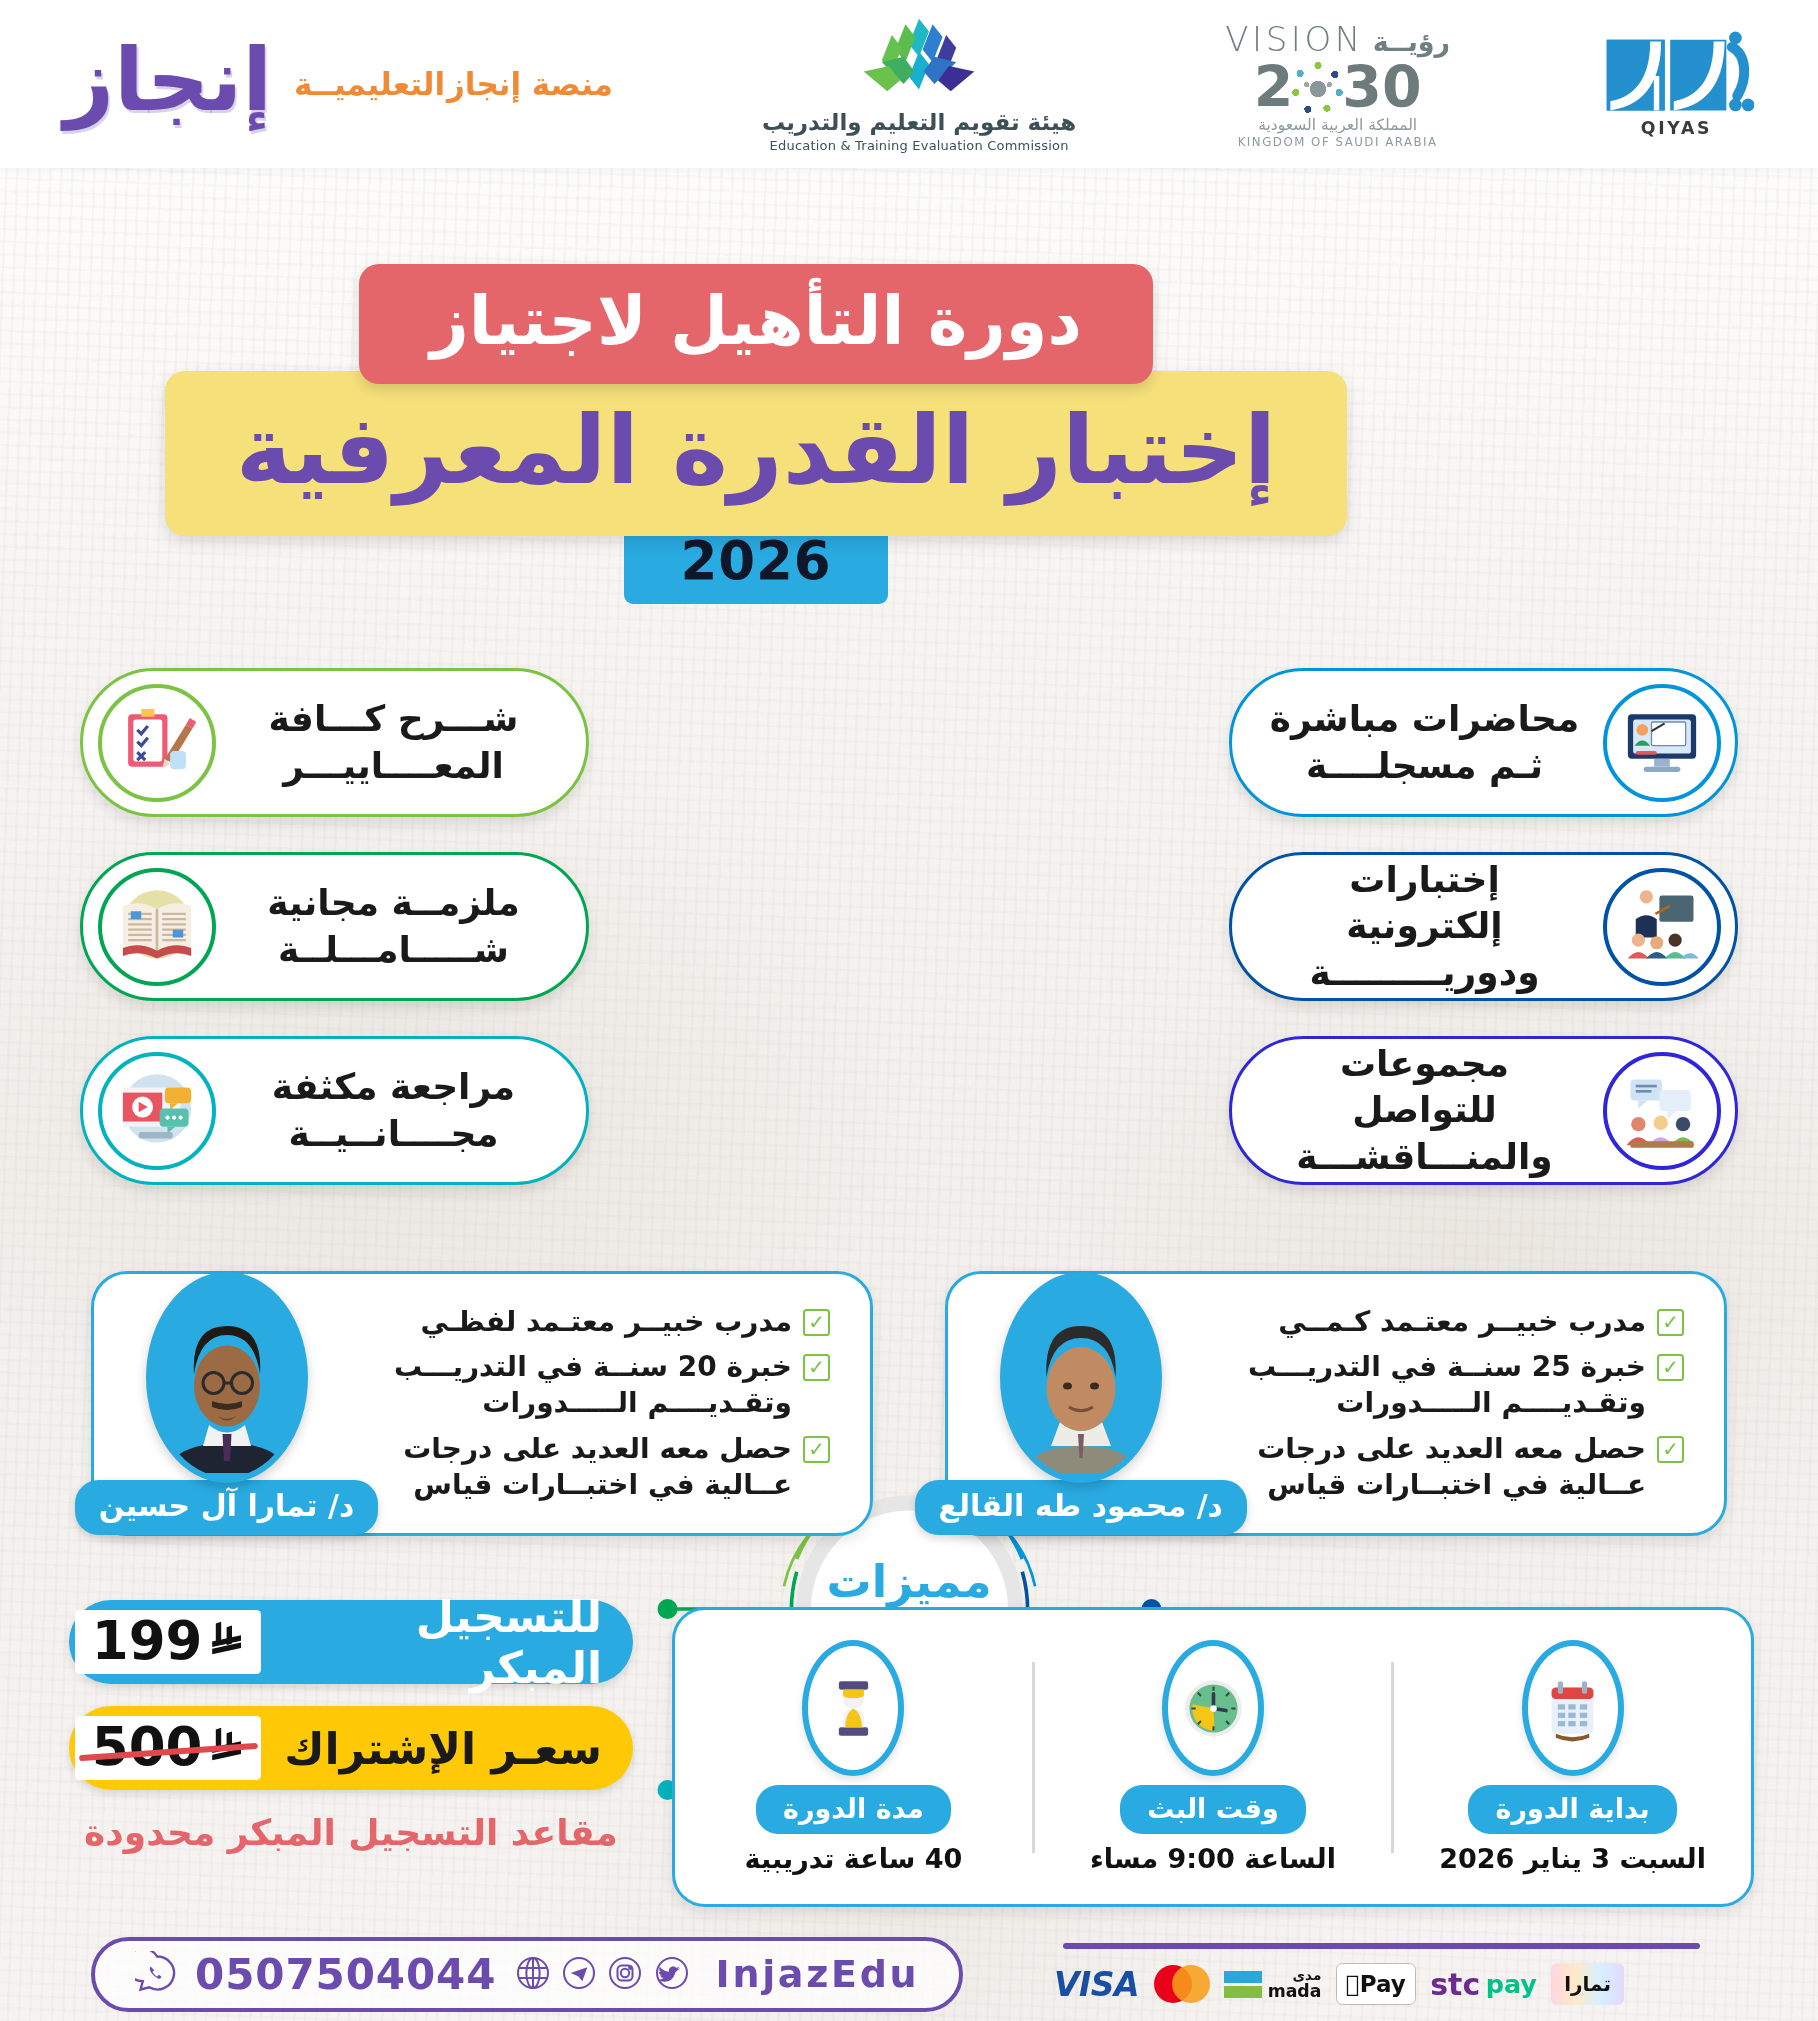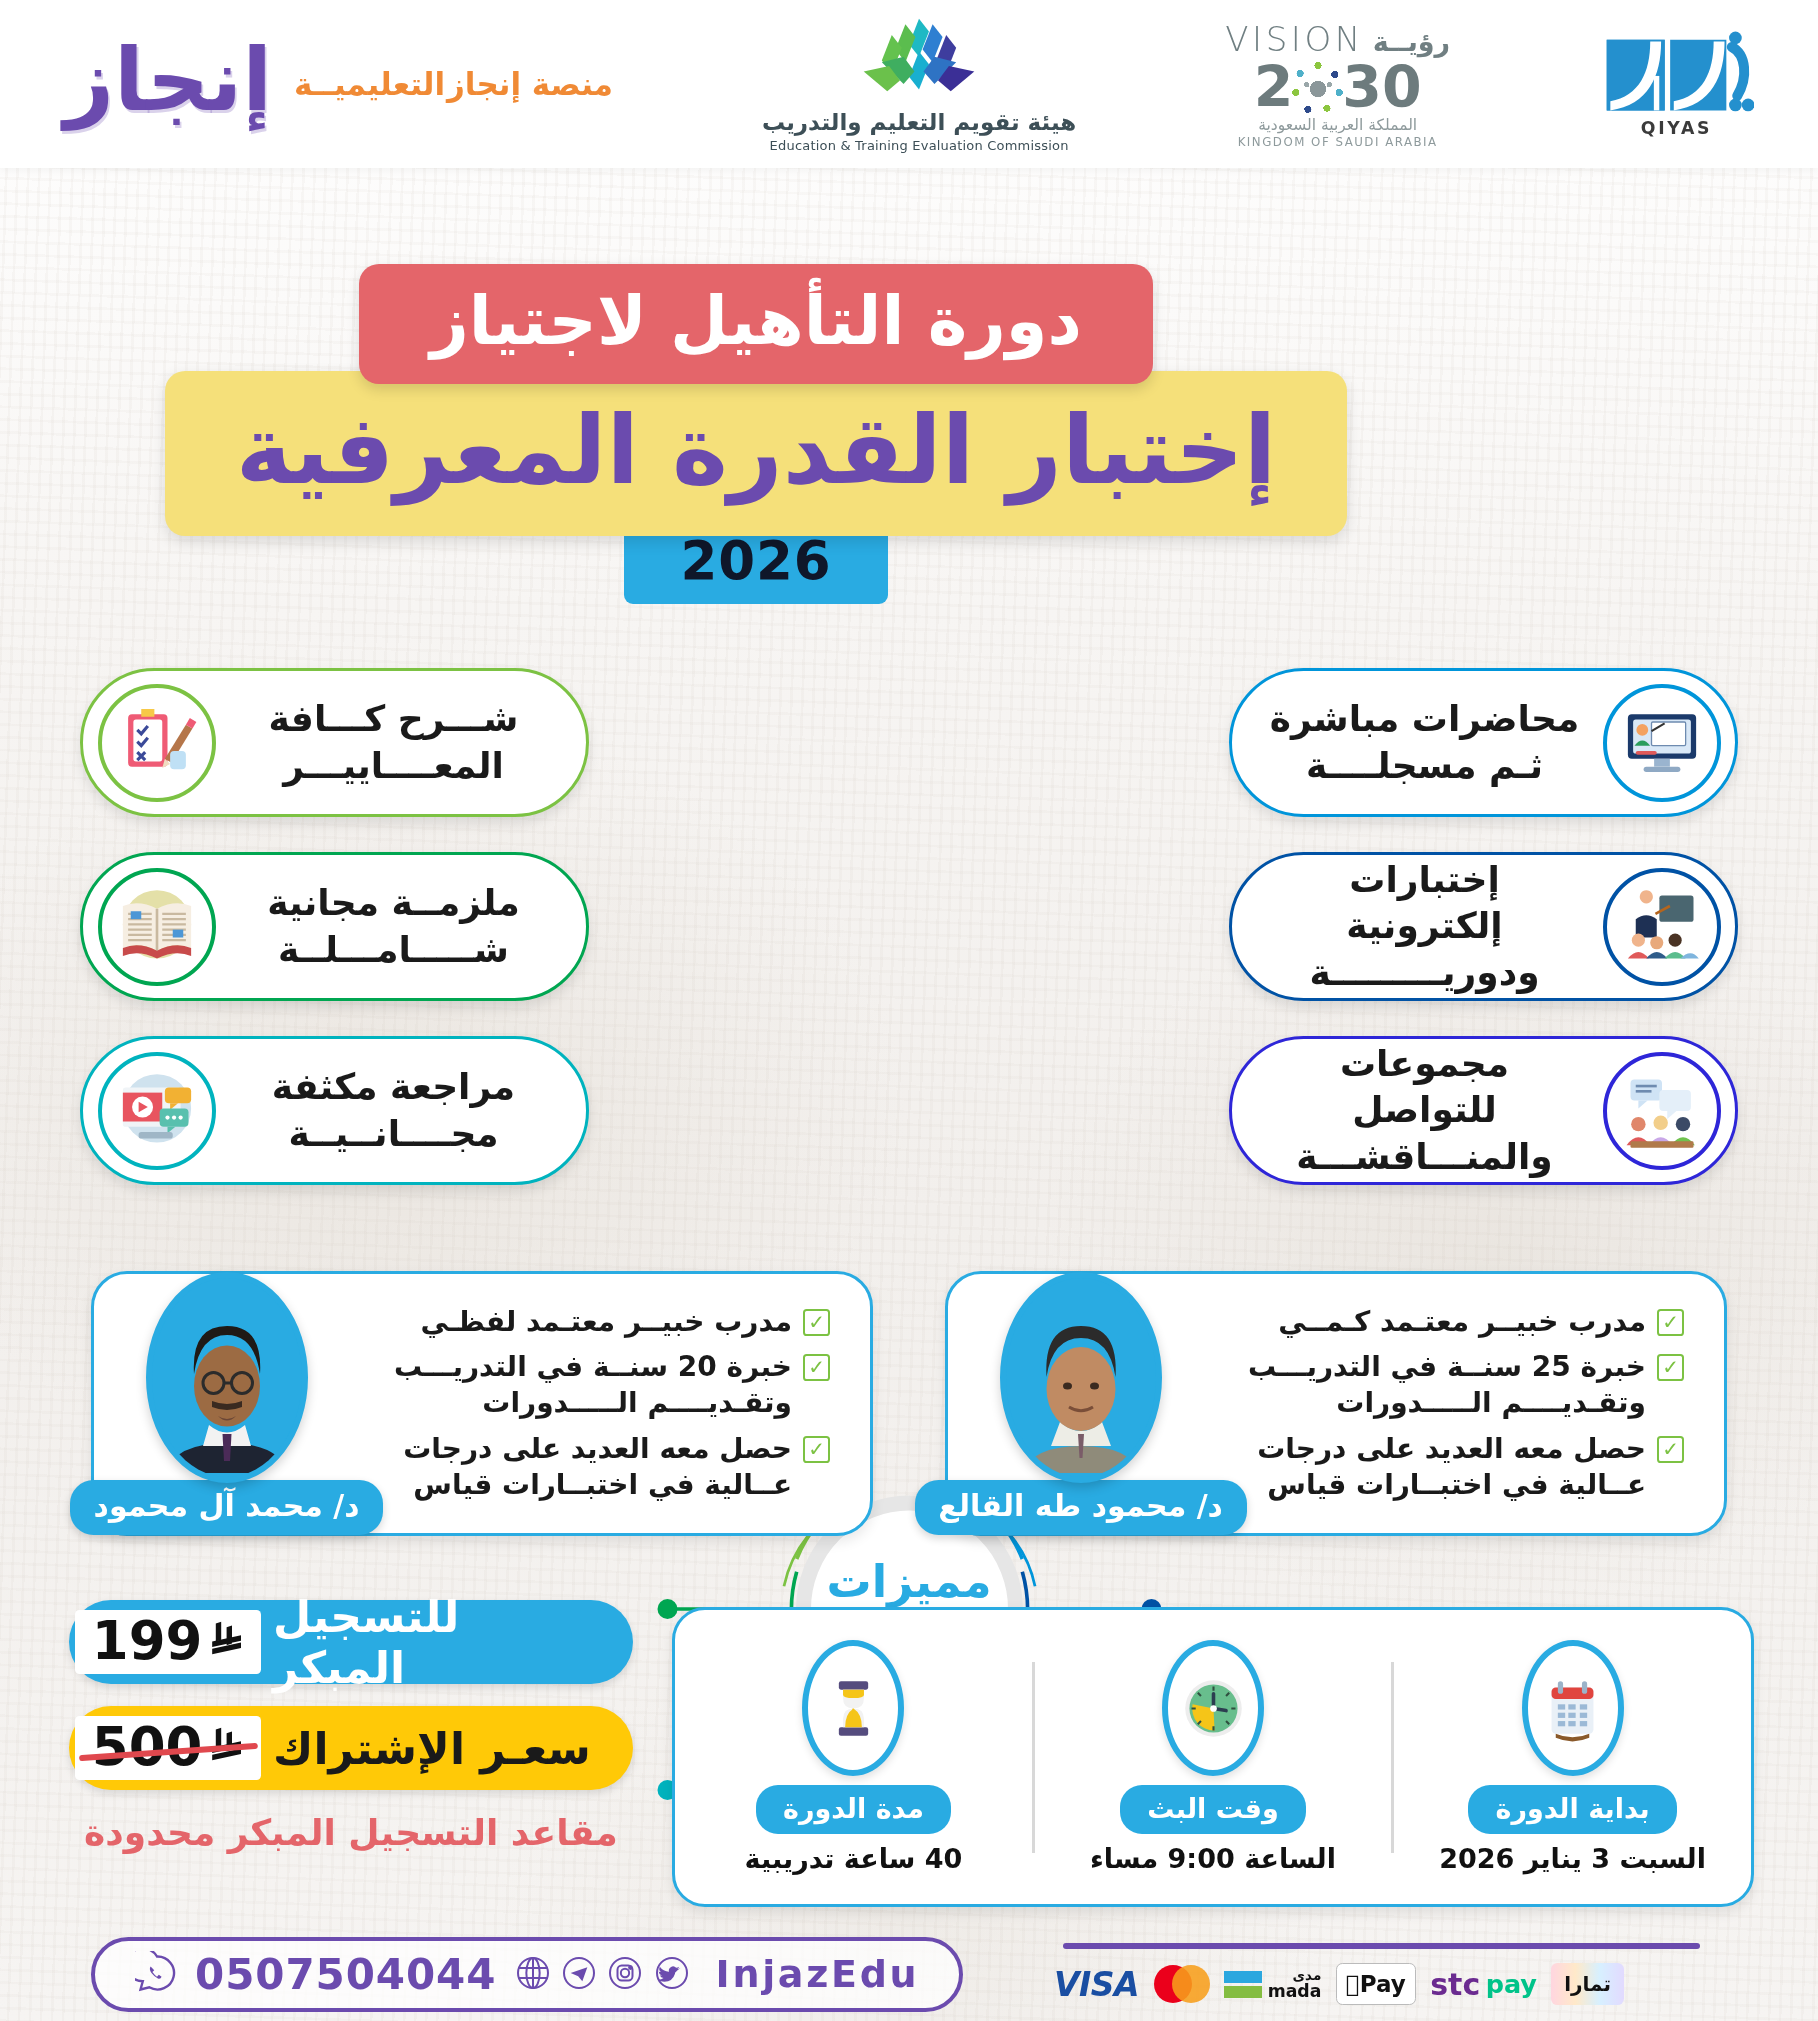--- a/index.html
+++ b/index.html
@@ -174,21 +174,21 @@
   }
 
   
   .pricing{ position:absolute; left:69px; top:1600px; width:564px; }
   .price-pill{
     display:flex; align-items:center; border-radius:42px; height:84px;
     padding:0 31px 0 6.4px; margin-bottom:22px; box-shadow:0 3.6px 8.2px rgba(0,0,0,.12);
   }
   .price-pill.early{ background:#29ABE2; }
   .price-pill.full{ background:#FFC907; }
-  .price-label{ flex:1; color:#fff; font-size:44px; font-weight:800; text-align:left; padding-left:12px; }
+  .price-label{ flex:1; color:#fff; font-size:44px; font-weight:800; text-align:right; padding-left:12px; }
   .price-pill.full .price-label{ color:#1a1a1a; }
   .price-box{
     background:#fff; border-radius:4.5px; padding:4.5px 16.4px 7.3px;
     display:flex; align-items:center; gap:7.3px; direction:ltr; position:relative;
   }
   .price-num{ font-size:53px; font-weight:800; color:#111; line-height:1; direction:ltr; }
   .sar{ font-size:40px; font-weight:700; color:#111; line-height:1; }
   .strike{
     position:absolute; left:3.6px; right:3.6px; top:52%; height:6.4px;
     background:#E0484E; border-radius:2.7px; transform:rotate(-4deg);
@@ -560,21 +560,21 @@
             <path d="M47 104 l6 0 l-1 18 l-4 0 z" fill="#4B2B58"></path>
             <ellipse cx="50" cy="72" rx="22" ry="27" fill="#9C6B43"></ellipse>
             <path d="M28 64 q4 -26 22 -26 q18 0 22 26 q2 -32 -22 -32 q-24 0 -22 32z" fill="#1F1A16"></path>
             <circle cx="41" cy="70" r="7" fill="none" stroke="#2B2B2B" stroke-width="2"></circle>
             <circle cx="60" cy="70" r="7" fill="none" stroke="#2B2B2B" stroke-width="2"></circle>
             <path d="M48 70 h5" stroke="#2B2B2B" stroke-width="2"></path>
             <path d="M40 82 q10 4 20 0 l0 4 q-10 4 -20 0z" fill="#3A2A20"></path>
             <path d="M44 92 q6 6 12 0 q-6 4 -12 0z" fill="#6B4636"></path>
           </svg>
         </div>
-        <div class="iname">د/ محمد آل محمود</div>
+        <div class="iname">د/ تمارا آل حسين</div>
       </div>
     </div>
   </div>
 
   <div class="pricing">
     <div class="price-pill early">
       <span class="price-label">للتسجيل المبكر</span>
       <span class="price-box">
         <span class="price-num">199</span>
         <span class="sar">

